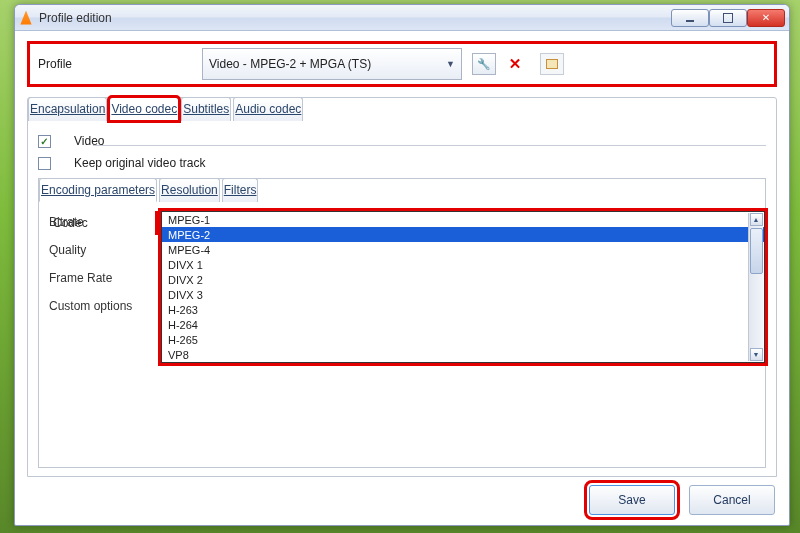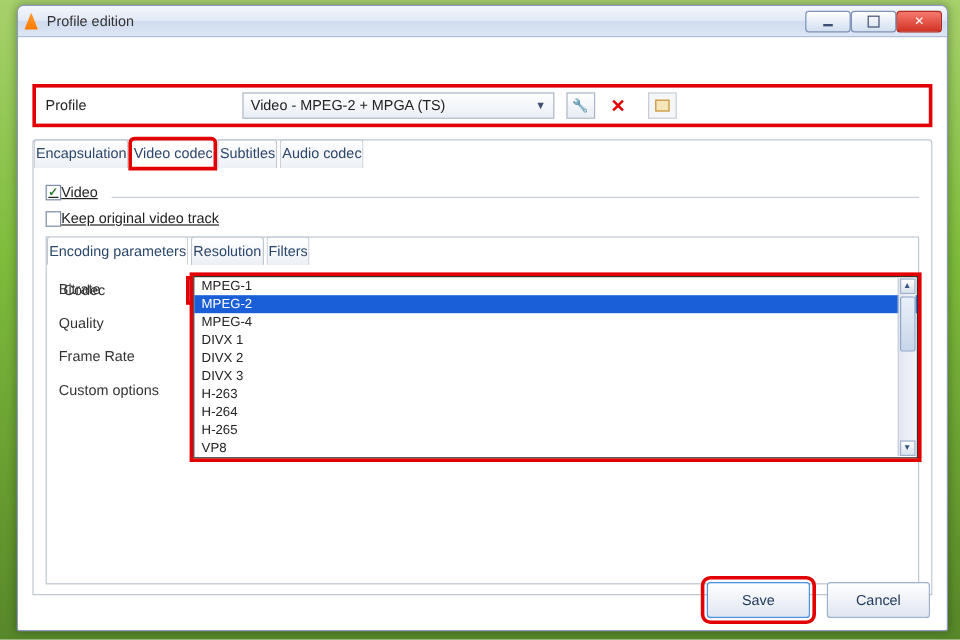--- a/index.html
+++ b/index.html
@@ -57,26 +57,25 @@
     position: relative;
     height: calc(100% - 26px);
   }
   .profile-row {
     border: 3px solid #e20000;
     display:flex;
     align-items:center;
     padding: 4px 6px;
     gap:10px;
     background:#fff;
-    margin-top:29px;
   }
   .profile-label { padding-left:2px; color:#222;}
   .profile-combo {
     flex:1;
-    height:22px;
+    height:32px;
     border:1px solid #aab4c4;
     background: linear-gradient(to bottom,#fff,#e9eef6);
     display:flex; align-items:center;
     padding:0 6px;
     justify-content:space-between;
     max-width:260px;
     margin-left:120px;
   }
   .dropdown-arrow{ font-size:9px; color:#405070;}
   .tool-btn{
@@ -112,29 +111,30 @@
   }
   .tab{
     border:1px solid #bfc7d2;
     border-bottom:none;
     background:linear-gradient(to bottom,#fff,#ecf0f6);
     padding:4px 1px;
     margin-right:2px;
     border-radius:3px 3px 0 0;
     color:#2b466b;
     position:relative;
+    text-decoration:underline;
   }
   .tab.active{
     background:#fff; border-bottom:1px solid #fff;
   }
   .tab.redbox{ outline:3px solid #e20000; outline-offset:-1px;}
   .tab-content{
     padding:8px 10px;
   }
-  .check-row{ display:flex; align-items:center; gap:0; margin:4px 0 6px;text-decoration:underline;}
+  .check-row{ display:flex; align-items:center; gap:23px; margin:4px 0 6px;}
   .chk{
     width:13px;height:13px;border:1px solid #7a8ca9;background:#fff;
     display:flex;align-items:center;justify-content:center;font-size:10px;color:#2d7a2d;
   }
   .chk.checked::before{content:"✓";font-weight:bold;}
   .fieldset-hr{
     border-top:1px solid #c7cdd6; margin-left:55px; margin-top:-9px;
   }
   .subtabs-wrap{
     border:1px solid #bfc7d2;

